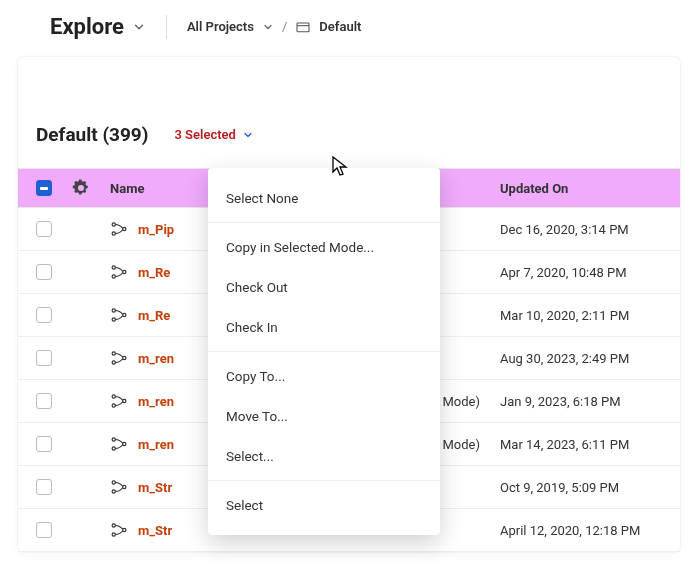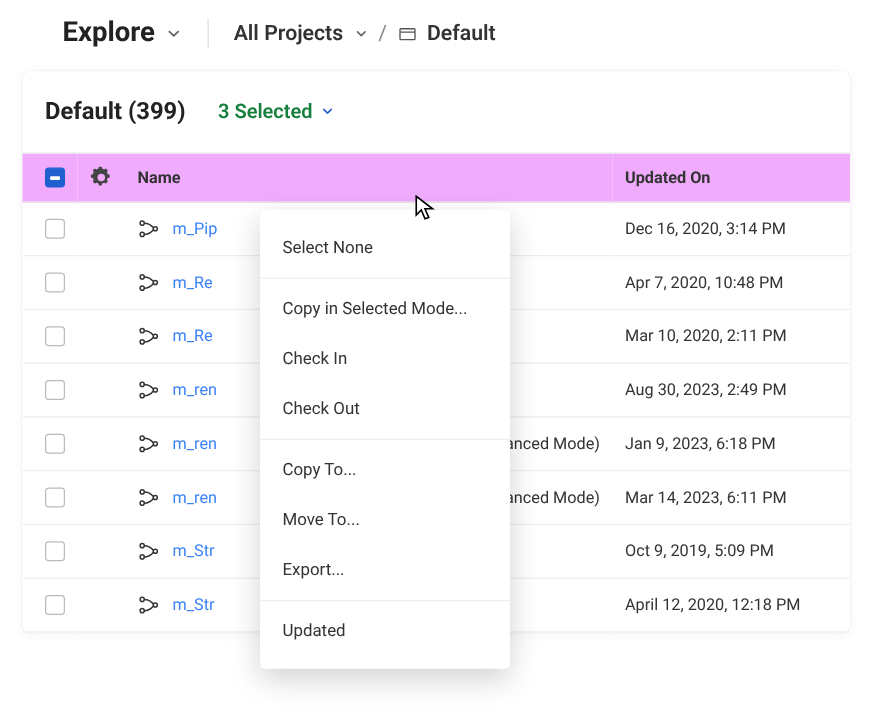--- a/index.html
+++ b/index.html
@@ -1,43 +1,43 @@
 <!DOCTYPE html>
 <html><head>
 <meta charset="utf-8">
 <style>
   * { box-sizing: border-box; }
   html, body { margin: 0; padding: 0; font-family: -apple-system, BlinkMacSystemFont, "Segoe UI", Roboto, Arial, sans-serif; font-size: 13px; color: #333; background: #fff; width: 698px; height: 576px; overflow: hidden; }
   .top-bar { display: flex; align-items: center; padding: 14px 20px 14px 24px; gap: 10px; }
   .explore-title { font-size: 22px; font-weight: 700; color: #222; display: flex; align-items: center; gap: 8px; margin-left: 26px; }
   .chev-down { width: 14px; height: 14px; }
   .divider-v { width: 1px; height: 24px; background: #ddd; margin: 0 10px; }
-  .breadcrumb { display: flex; align-items: center; gap: 8px; font-size: 17px; color: #333; font-weight: 600; }
+  .breadcrumb { display: flex; align-items: center; gap: 8px; font-size: 13px; color: #333; font-weight: 600; }
   .breadcrumb .muted { color: #888; font-weight: 400; }
   .folder-ico { width: 16px; height: 16px; }
   .panel { margin: 4px 18px 0 18px; background: #fff; border-radius: 6px; box-shadow: 0 0 0 1px rgba(0,0,0,0.03), 0 2px 10px rgba(0,0,0,0.04); padding-top: 16px; position: relative; }
-  .panel-header { display: flex; align-items: center; padding: 4px 18px 22px 18px; gap: 26px; }
+  .panel-header { display: flex; align-items: center; padding: 4px 18px 22px 18px; gap: 26px; margin-top: 46px; }
   .panel-title { font-size: 19px; font-weight: 700; color: #222; }
-  .selection { color: #15803d; font-weight: 600; font-size: 16px; display: flex; align-items: center; gap: 6px; cursor: pointer; }
+  .selection { color: #b91c1c; font-weight: 600; font-size: 13px; display: flex; align-items: center; gap: 6px; cursor: pointer; }
   .cursor-arrow { position: absolute; left: 314px; top: 99px; pointer-events: none; z-index: 40; }
   table { width: 100%; border-collapse: collapse; }
   thead th { text-align: left; font-weight: 700; font-size: 13px; color: #333; padding: 10px 10px; border-top: 1px solid #e6e6e6; border-bottom: 1px solid #e6e6e6; background: #f0abfc; }
   tbody td { padding: 12px 10px; border-bottom: 1px solid #eee; white-space: nowrap; font-size: 13px; color: #333; }
   .col-check { width: 42px; text-align: center; padding-left: 18px; }
   .col-type { width: 30px; }
   .col-name { }
   .col-updated { width: 190px; }
   .checkbox { width: 16px; height: 16px; border: 1.5px solid #bbb; border-radius: 3px; display: inline-block; vertical-align: middle; background: #fff; }
   .checkbox.partial { border-color: #1f5fd0; background: #1f5fd0; position: relative; }
   .checkbox.partial::after { content: ""; position: absolute; left: 3px; right: 3px; top: 6px; height: 3px; background: #fff; border-radius: 1px; }
   .gear-ico { width: 18px; height: 18px; }
   .name-cell { display: flex; align-items: center; gap: 10px; }
   .item-ico { width: 18px; height: 18px; flex-shrink: 0; }
-  .link { color: #3b82f6; font-weight: 400; }
-  .dropdown { position: absolute; left: 190px; top: 111px; width: 200px; background: #fff; border-radius: 4px; box-shadow: 0 8px 24px rgba(0,0,0,0.18); z-index: 30; padding: 6px 0; }
+  .link { color: #c2410c; font-weight: 700; }
+  .dropdown { position: absolute; left: 190px; top: 111px; width: 232px; background: #fff; border-radius: 4px; box-shadow: 0 8px 24px rgba(0,0,0,0.18); z-index: 30; padding: 6px 0; }
   .dropdown-section { border-bottom: 1px solid #eee; padding: 4px 0; }
   .dropdown-section:last-child { border-bottom: none; }
   .dropdown-item { padding: 12px 18px; font-size: 13.5px; color: #333; cursor: pointer; }
   svg { display: block; }
 </style>
 </head>
 <body>
 
 <div class="top-bar">
   <div class="explore-title">
@@ -220,30 +220,30 @@
         </tr>
       </tbody>
   </table>
 
   <div class="dropdown">
     <div class="dropdown-section">
       <div class="dropdown-item">Select None</div>
     </div>
     <div class="dropdown-section">
       <div class="dropdown-item">Copy in Selected Mode...</div>
+      <div class="dropdown-item">Check Out</div>
       <div class="dropdown-item">Check In</div>
-      <div class="dropdown-item">Check Out</div>
     </div>
     <div class="dropdown-section">
       <div class="dropdown-item">Copy To...</div>
       <div class="dropdown-item">Move To...</div>
-      <div class="dropdown-item">Export...</div>
-    </div>
-    <div class="dropdown-section">
-      <div class="dropdown-item">Updated</div>
+      <div class="dropdown-item">Select...</div>
+    </div>
+    <div class="dropdown-section">
+      <div class="dropdown-item">Select</div>
     </div>
   </div>
 
   <svg class="cursor-arrow" width="18" height="22" viewBox="0 0 18 22">
       <path d="M1 1 L1 16 L5 12 L8 19 L11 18 L8 11 L14 11 Z" fill="#fff" stroke="#000" stroke-width="1.3"></path>
     </svg>
 
 </div>
 
 </body></html>

